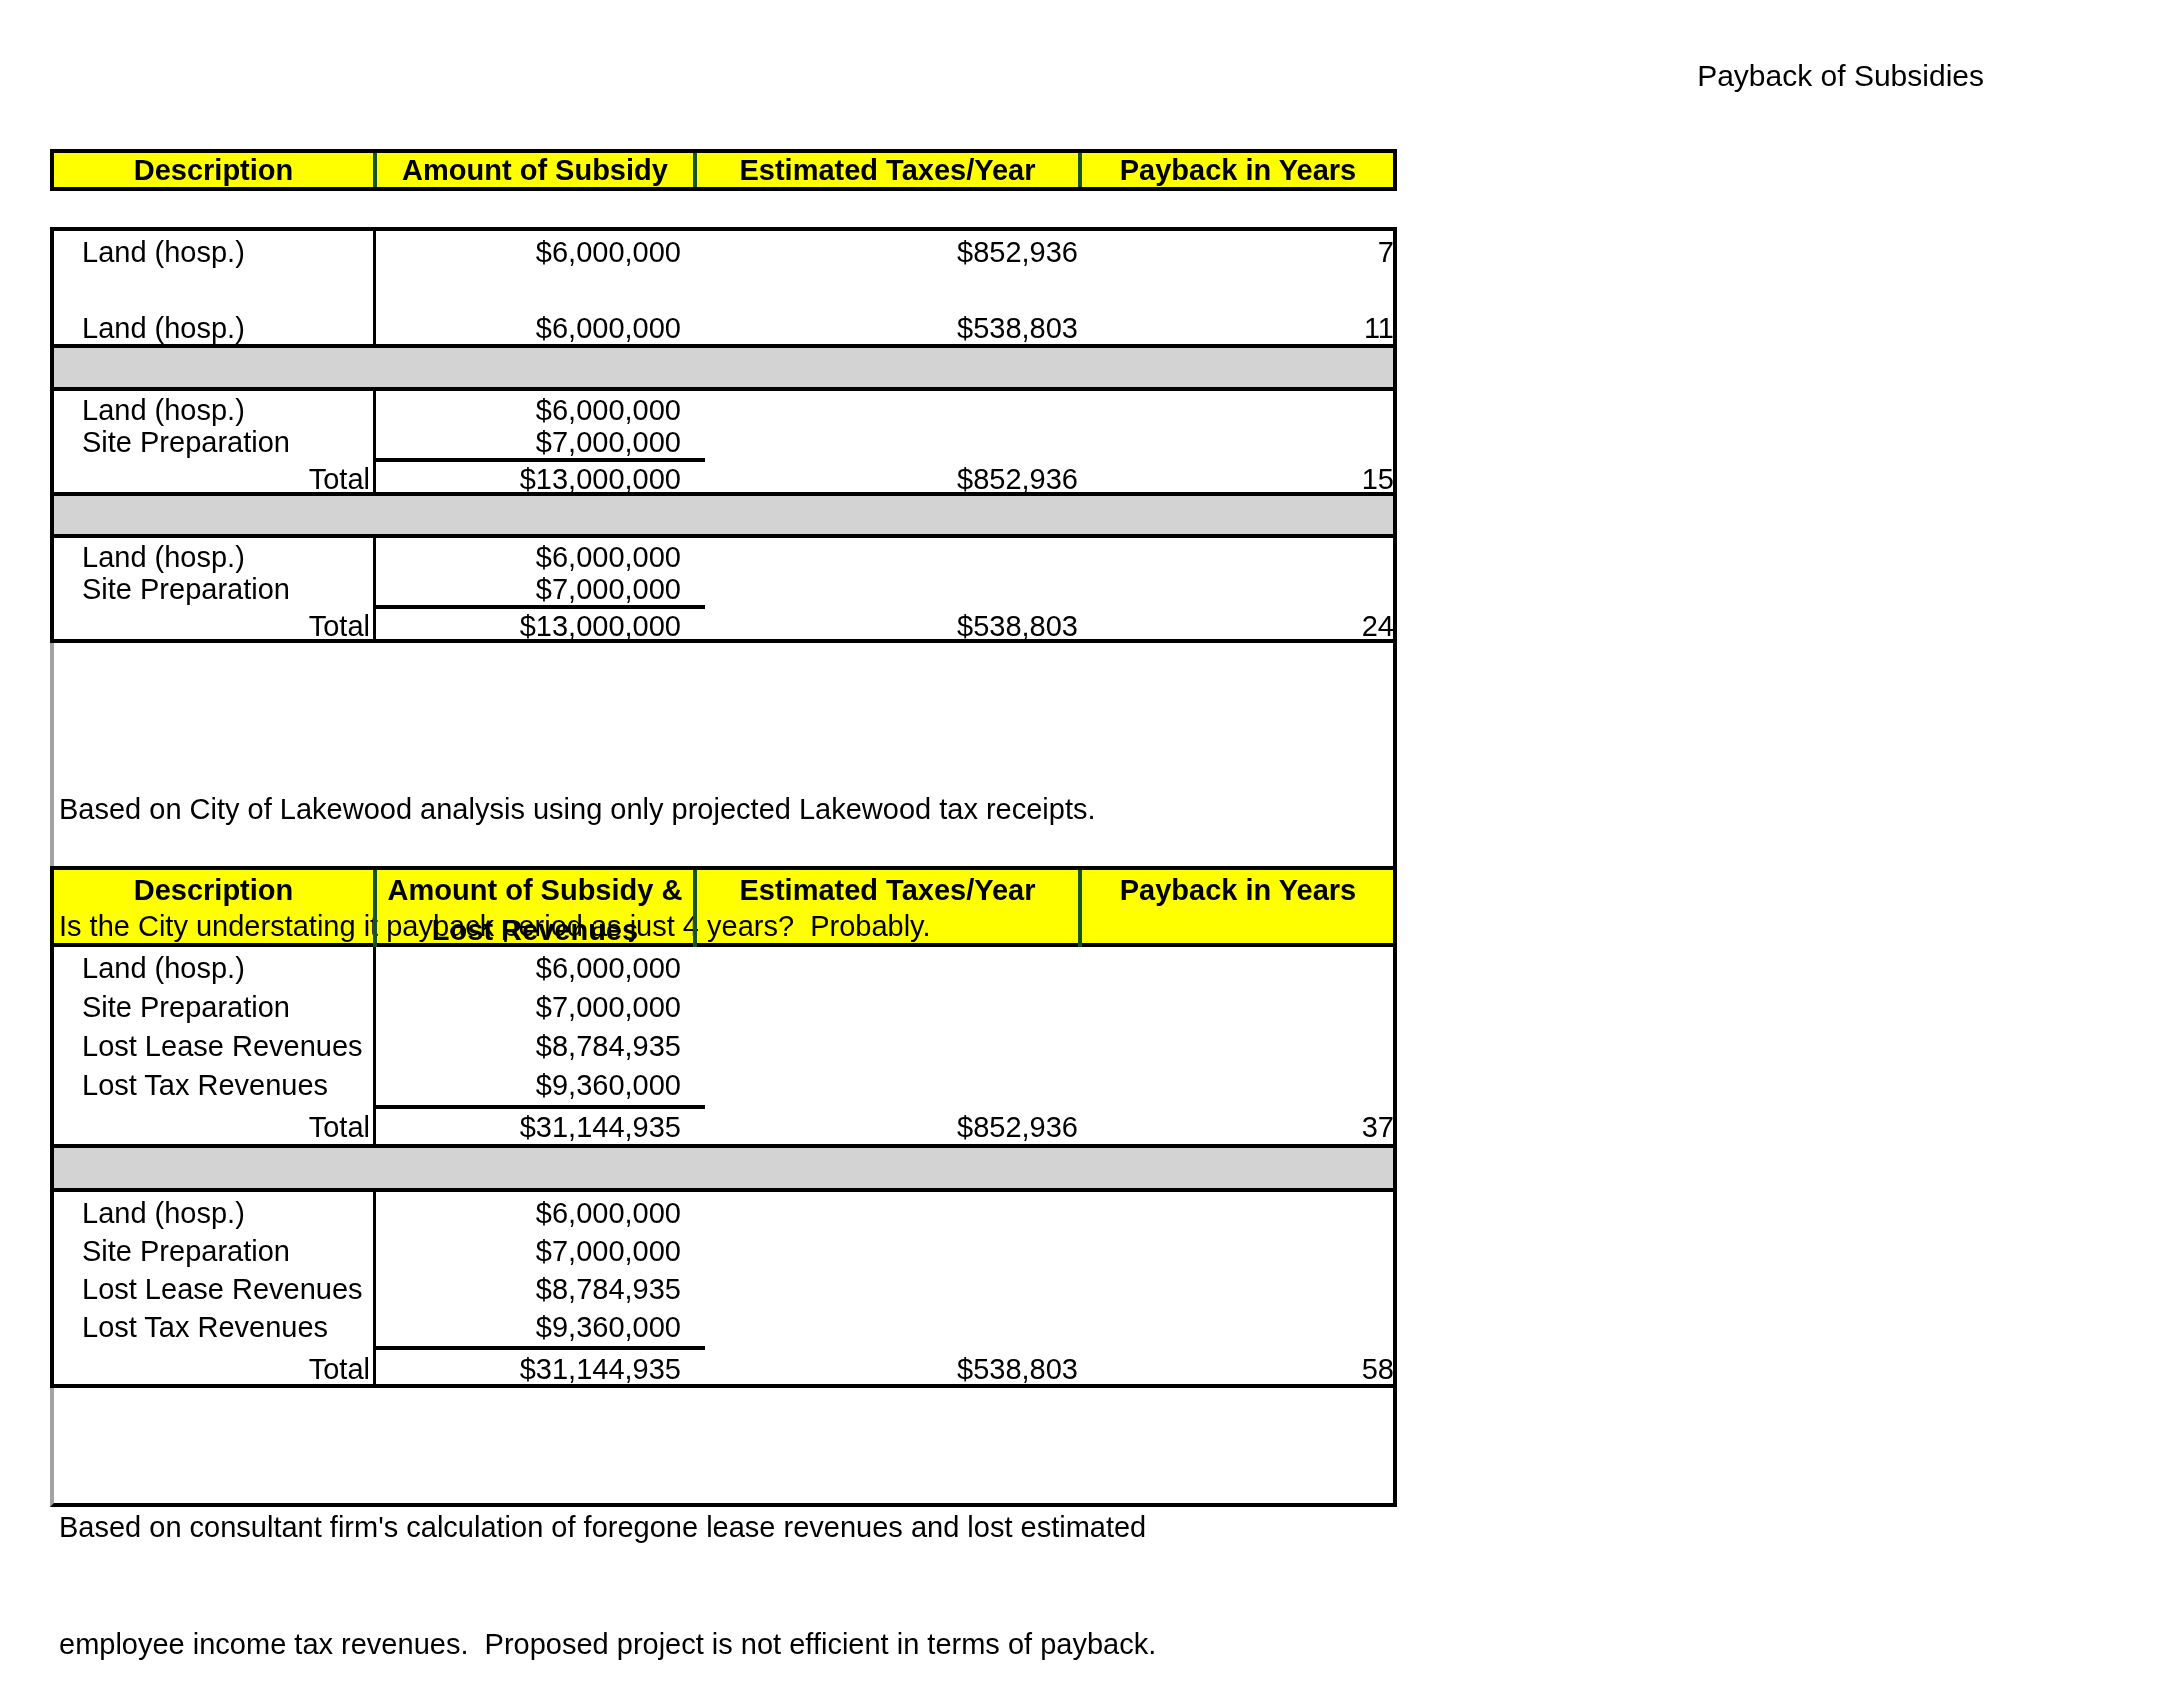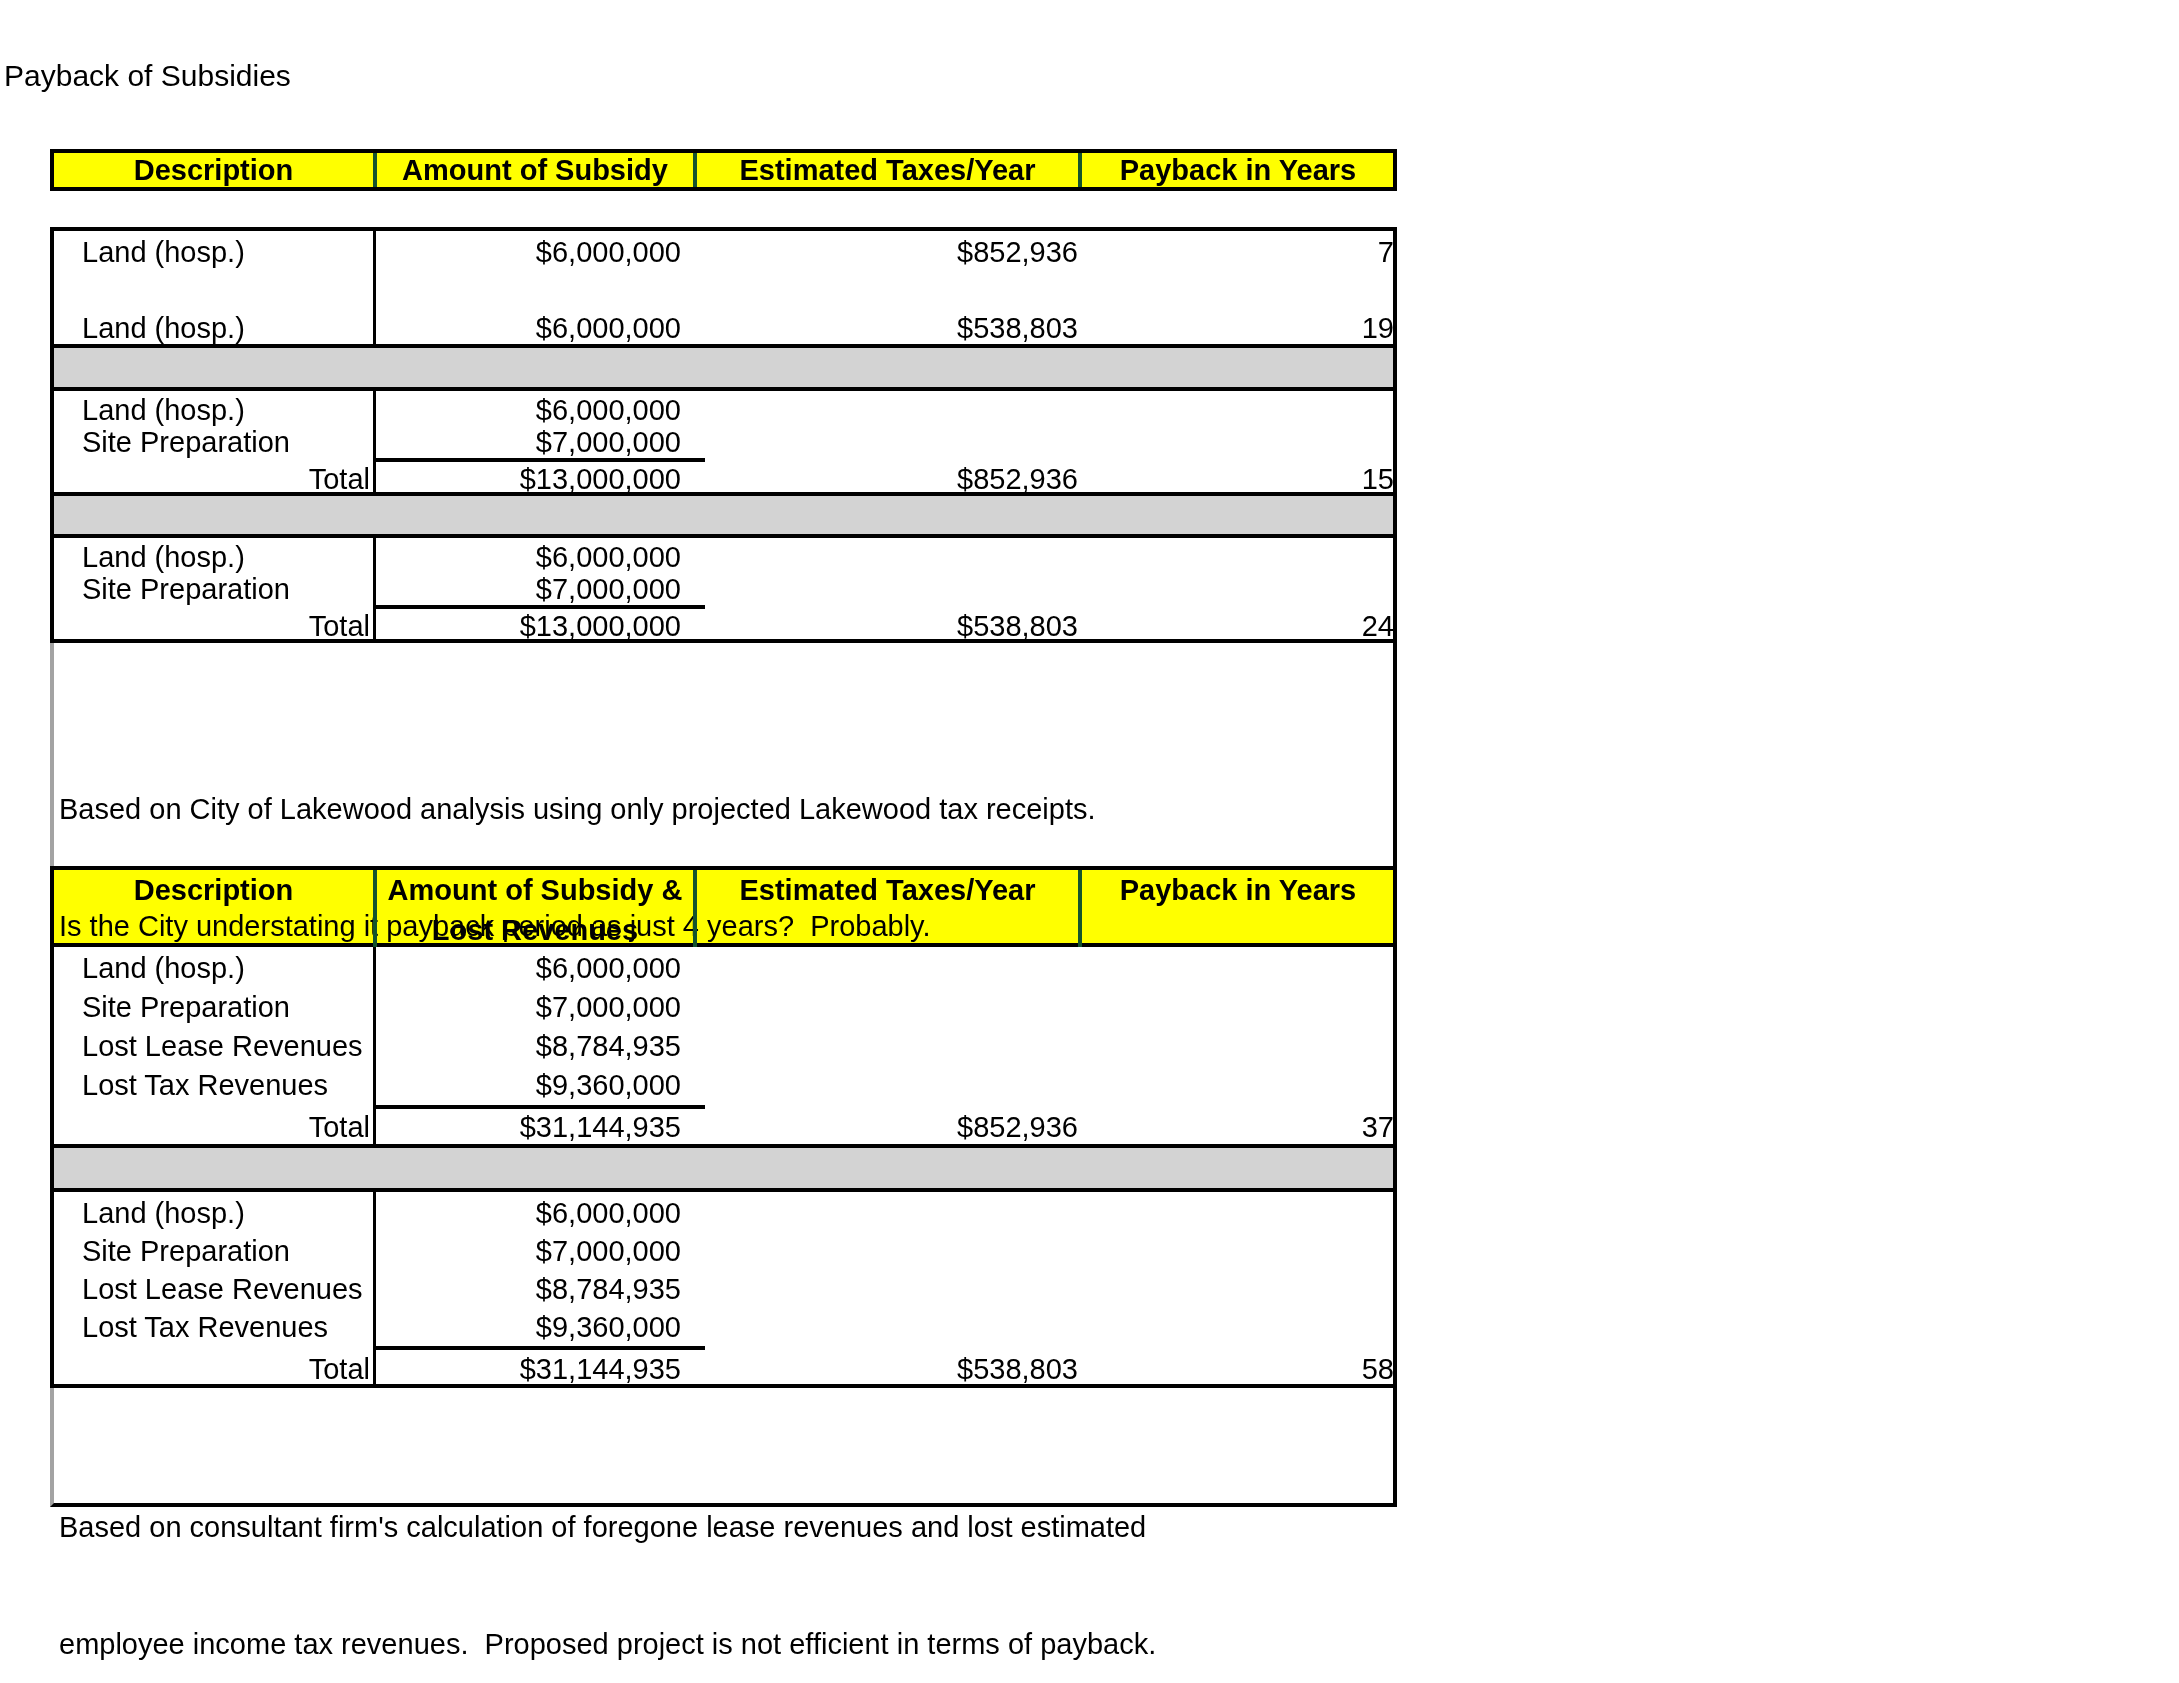--- a/index.html
+++ b/index.html
@@ -9,23 +9,23 @@
     width: 2179px;
     height: 1683px;
     font-family: "Liberation Sans", sans-serif;
     font-size: 29px;
     color: #000;
     overflow: hidden;
   }
   .page-title {
     position: absolute;
     top: 59px;
-    left: 4px;
+    left: 15px;
     width: 1969px;
-    text-align: left;
+    text-align: right;
     font-size: 30px;
   }
   .table-wrap {
     position: absolute;
     left: 50px;
     top: 149px;
     width: 1347px;
   }
   
   .hdr {
@@ -130,21 +130,21 @@
       <div class="desc">Land (hosp.)</div>
       <div class="amt">$6,000,000</div>
       <div class="tax">$852,936</div>
       <div class="pay">7</div>
     </div>
     <div class="row"></div>
     <div class="row">
       <div class="desc">Land (hosp.)</div>
       <div class="amt">$6,000,000</div>
       <div class="tax">$538,803</div>
-      <div class="pay">19</div>
+      <div class="pay">11</div>
     </div>
   </div>
 
   <div class="bar"></div>
 
   <div class="box box2">
     <div class="vline"></div>
     <div class="row">
       <div class="desc">Land (hosp.)</div>
       <div class="amt">$6,000,000</div>

